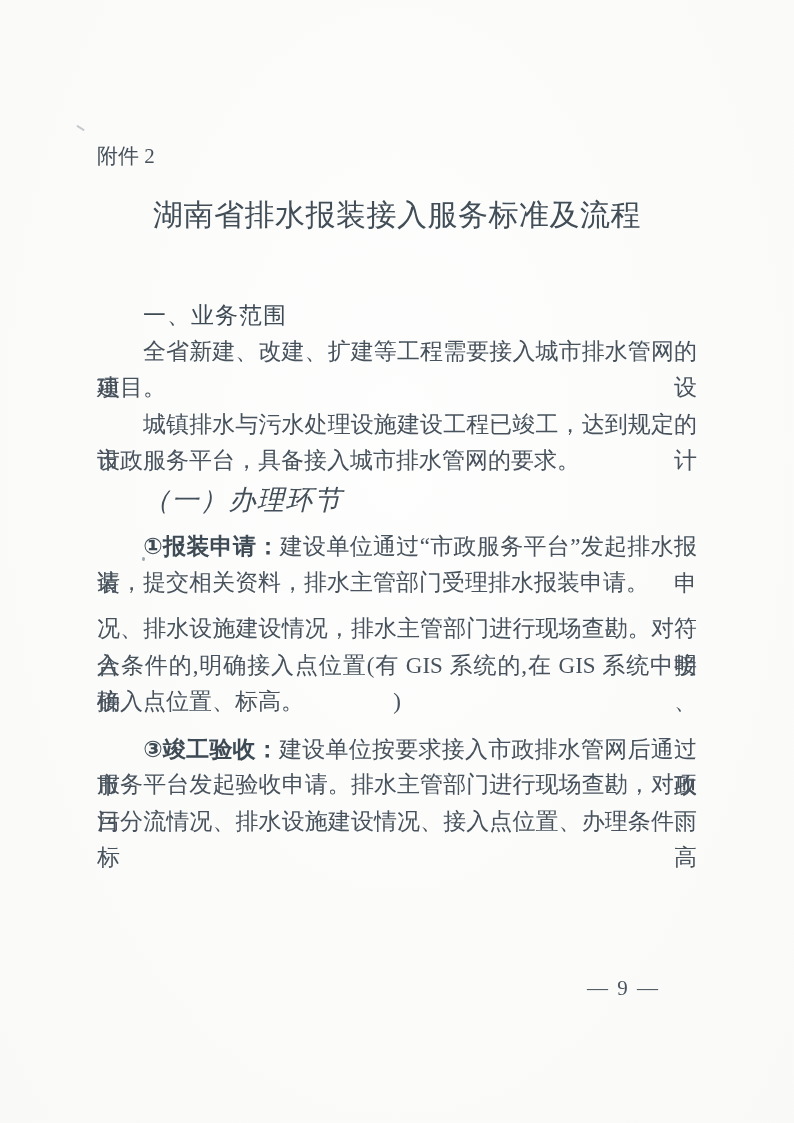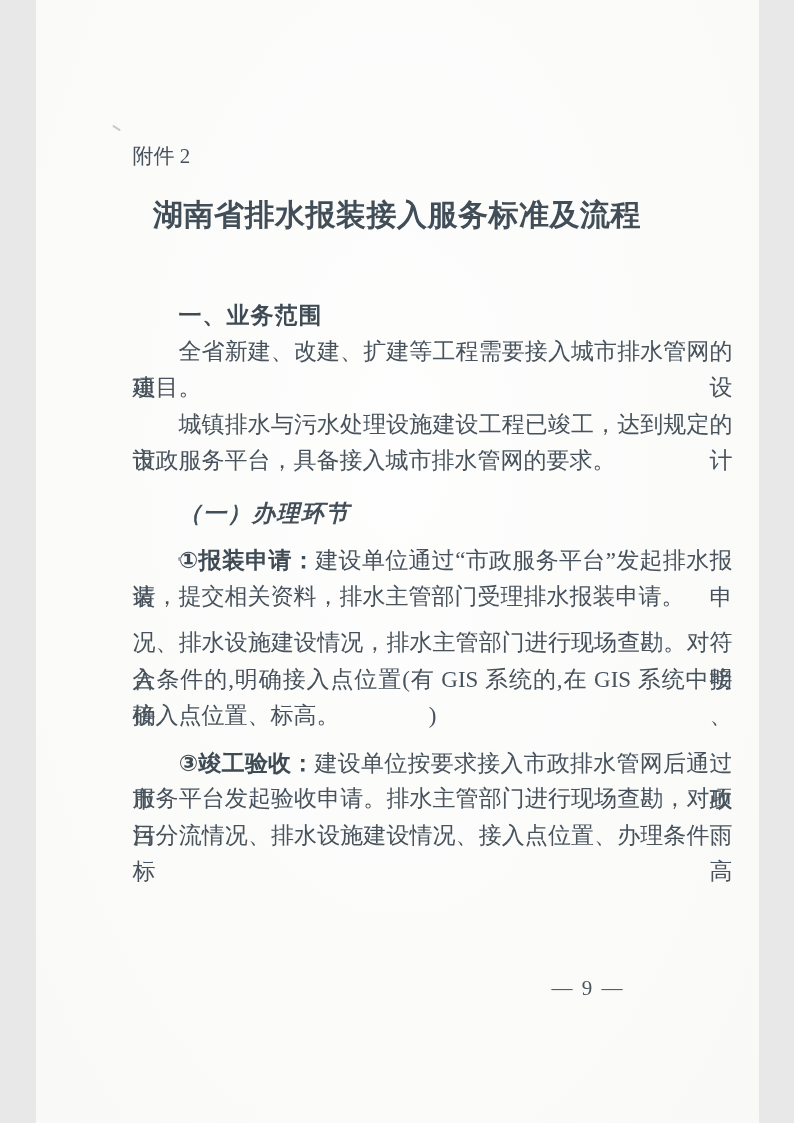--- a/index.html
+++ b/index.html
@@ -2,41 +2,41 @@
 <html><head>
 <meta charset="utf-8">
 <style>
   html, body {
     margin: 0;
     padding: 0;
     background: #e8e8e8;
   }
   .page {
     position: relative;
-    width: 723px;
+    width: 794px;
     height: 1123px;
     margin: 0 auto;
     background: #fcfcfb;
     background-image: radial-gradient(ellipse at 50% 40%, rgba(255,255,255,0.6), rgba(240,240,238,0.25));
     overflow: hidden;
     font-family: "Liberation Serif", "DejaVu Serif", serif;
     color: #47525c;
   }
   .attachment-label {
     margin: 141px 0 0 97px;
     font-size: 21px;
     line-height: 30px;
     color: #46515b;
   }
   .doc-title {
     margin-top: 24px;
     text-align: center;
     font-size: 30px;
     line-height: 40px;
-    font-weight: 700;
+    font-weight: 400;
     letter-spacing: 0.5px;
     color: #414d57;
   }
   .content {
     margin: 62px 97px 0 97px;
     width: 600px;
     font-size: 23px;
     line-height: 36.5px;
   }
   .line {
@@ -48,32 +48,32 @@
     text-align: justify;
     text-align-last: justify;
     text-justify: inter-ideograph;
   }
   .indent { padding-left: 46px; }
   .indent.fill { padding-left: 0; text-indent: 46px; }
   .blk-heading {
     margin-top: 4px;
     padding-left: 46px;
     font-family: "Liberation Sans", "DejaVu Sans", sans-serif;
-    font-weight: 700;
+    font-weight: 400;
     font-size: 23px;
     height: 36.5px;
     color: #3e4a54;
     letter-spacing: 1px;
   }
   .blk-subheading {
-    margin-top: 16px;
+    margin-top: 2px;
     padding-left: 46px;
     font-style: italic;
-    font-weight: 700;
-    font-size: 23px;
+    font-weight: 400;
+    font-size: 27px;
     height: 36.5px;
     color: #424e58;
     letter-spacing: 1.5px;
   }
   .blk-para { margin-top: 0; }
   .blk-item { margin-top: 10px; }
   .item-lead {
     font-family: "Liberation Sans", "DejaVu Sans", sans-serif;
     font-weight: 700;
     color: #3e4a54;

